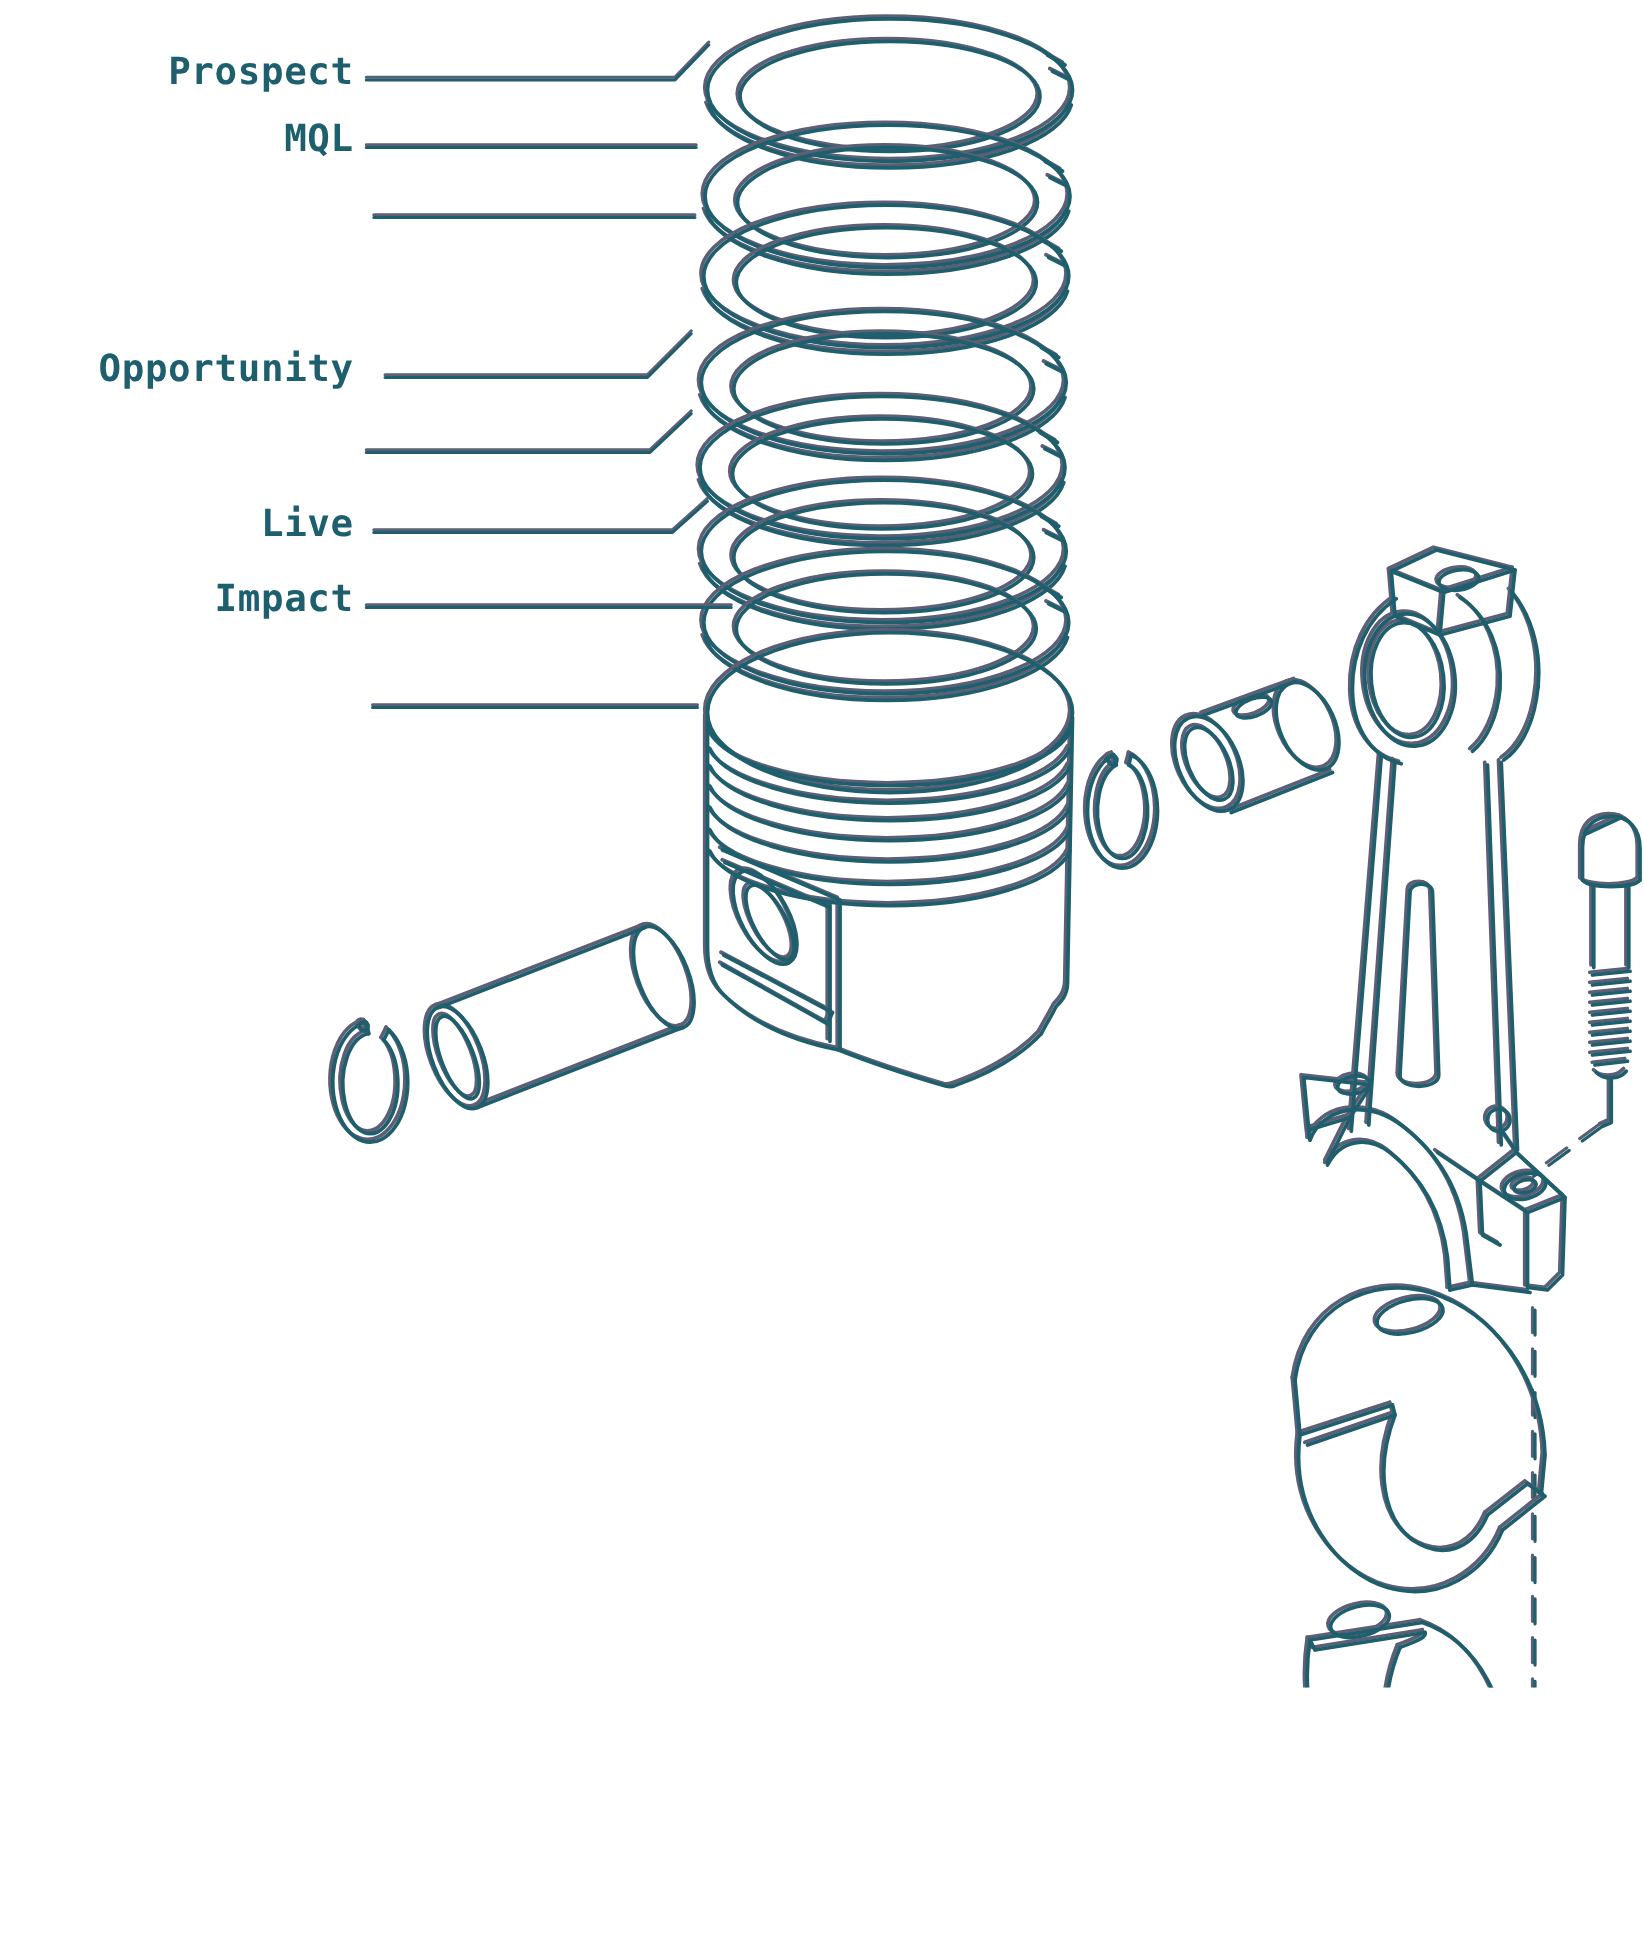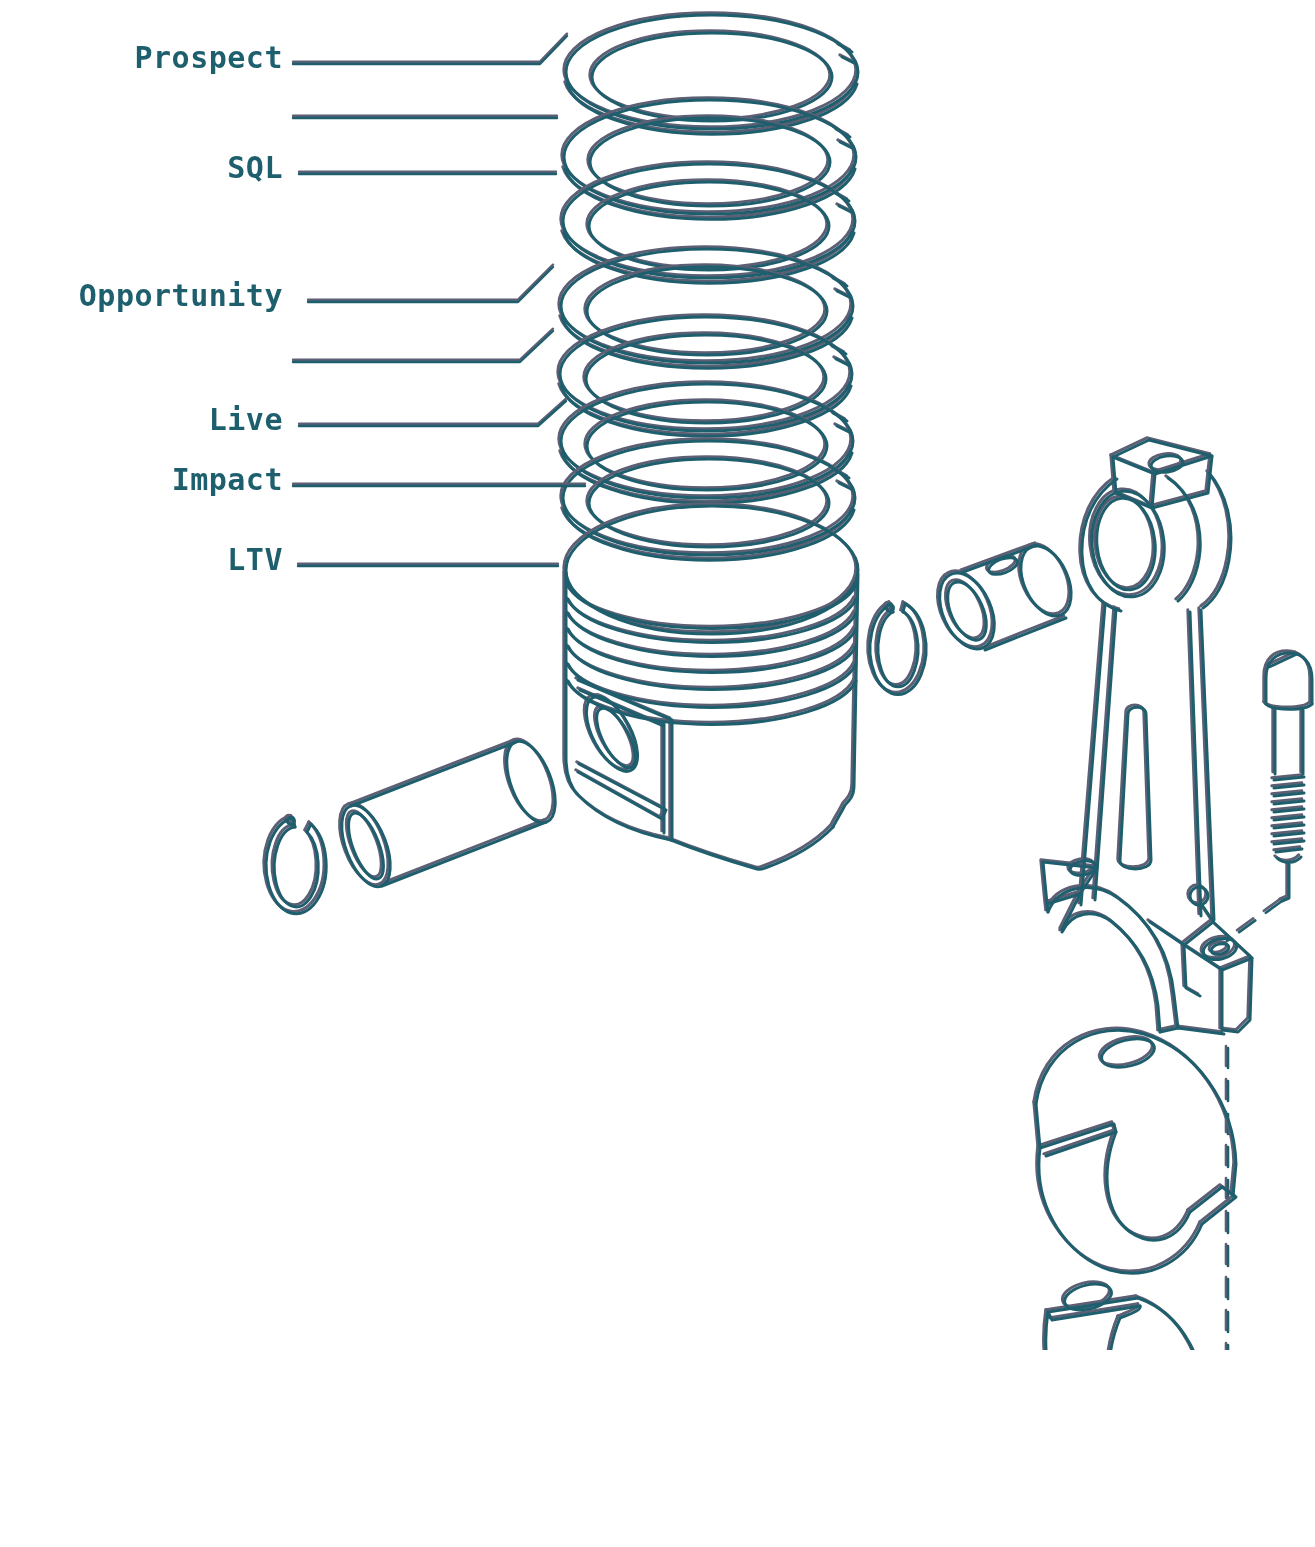--- a/index.html
+++ b/index.html
@@ -240,19 +240,18 @@
         <use href="#nutShape" class="t"></use>
     </g>
 
     <g class="duo thin">
       <use href="#leadersShape" class="g" transform="translate(0,-2.3)"></use>
       <use href="#leadersShape" class="t"></use>
     </g>
   </svg>
 
   <div class="label" style="top:42px">Prospect</div>
-  <div class="label" style="top:152px">SQL</div>
+  <div class="label" style="top:96px">MQL</div>
   <div class="label" style="top:280px">Opportunity</div>
   <div class="label" style="top:404px">Live</div>
   <div class="label" style="top:464px">Impact</div>
-  <div class="label" style="top:544px">LTV</div>
 
 </div>
 
 </body></html>

